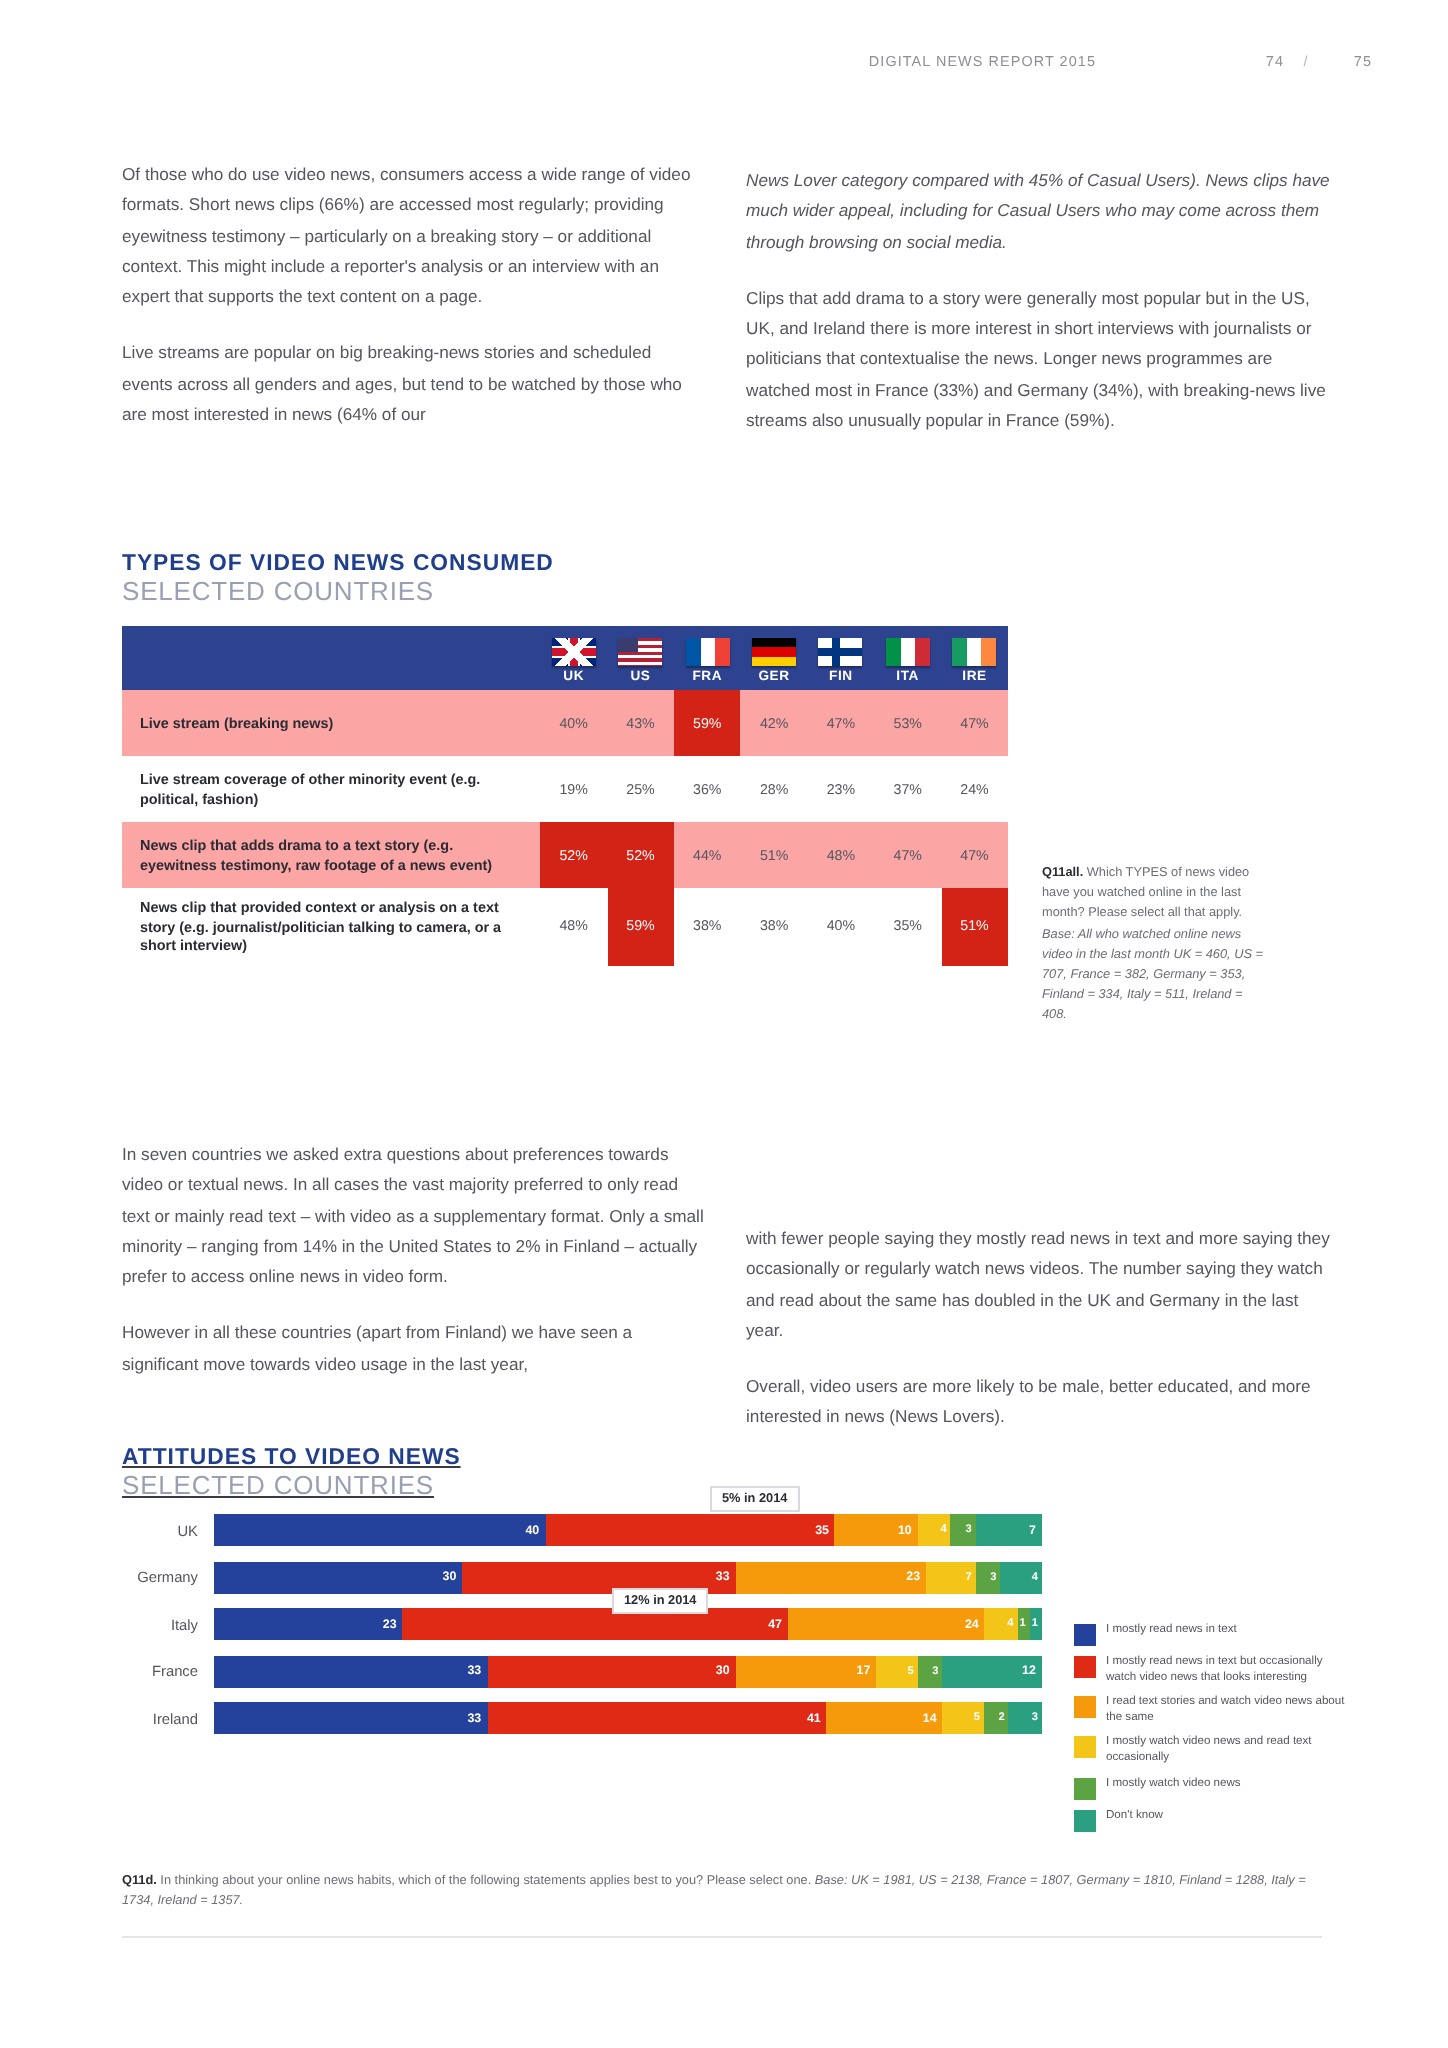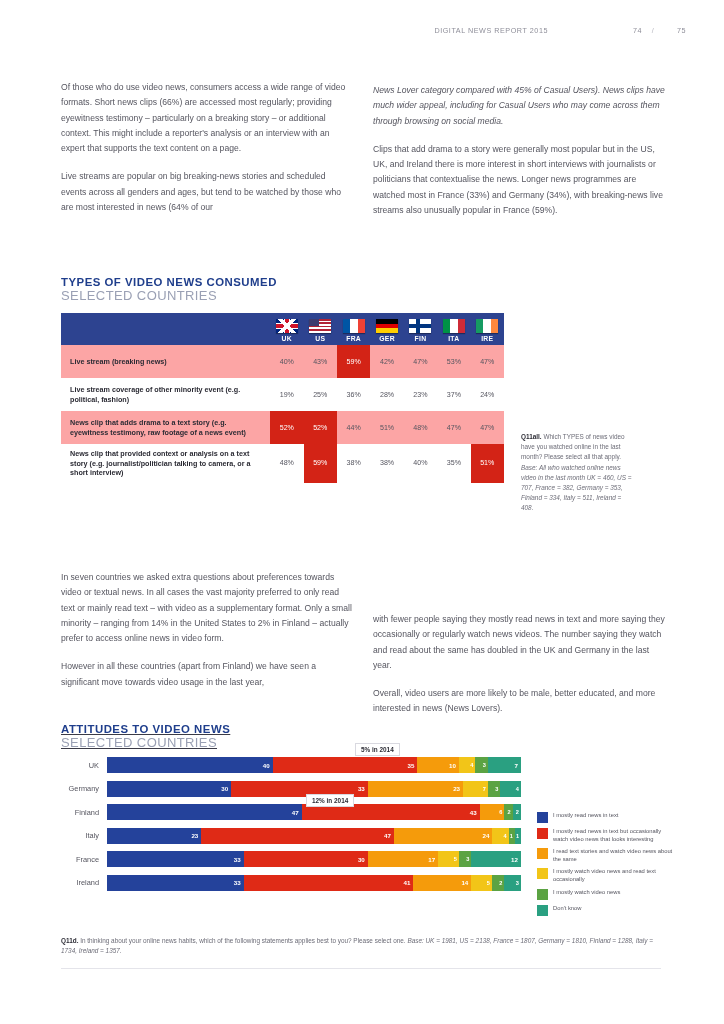--- a/index.html
+++ b/index.html
@@ -342,40 +342,20 @@
           </div>
         <div class="seg tiny" style="width:3%;background:#5ba343;">
             <span>3</span>
           </div>
         <div class="seg tiny" style="width:5%;background:#2aa081;">
             <span>4</span>
           </div>
       </div>
     </div>
 
-    <div class="barrow">
-      <div class="cname">Finland</div>
-      <div class="track">
-        <div class="seg" style="width:47%;background:#24429b;">
-            <span>47</span>
-          </div>
-        <div class="seg" style="width:43%;background:#df2a16;">
-            <span>43</span>
-          </div>
-        <div class="seg tiny" style="width:6%;background:#f59b0b;">
-            <span>6</span>
-          </div>
-        <div class="seg tiny" style="width:2%;background:#5ba343;">
-            <span>2</span>
-          </div>
-        <div class="seg tiny" style="width:2%;background:#2aa081;">
-            <span>2</span>
-          </div>
-      </div>
-    </div>
 
 
     <div class="barrow">
       <div class="cname">Italy</div>
       <div class="track">
         <div class="seg" style="width:23%;background:#24429b;">
             <span>23</span>
           </div>
         <div class="seg" style="width:47%;background:#df2a16;">
             <span>47</span>

